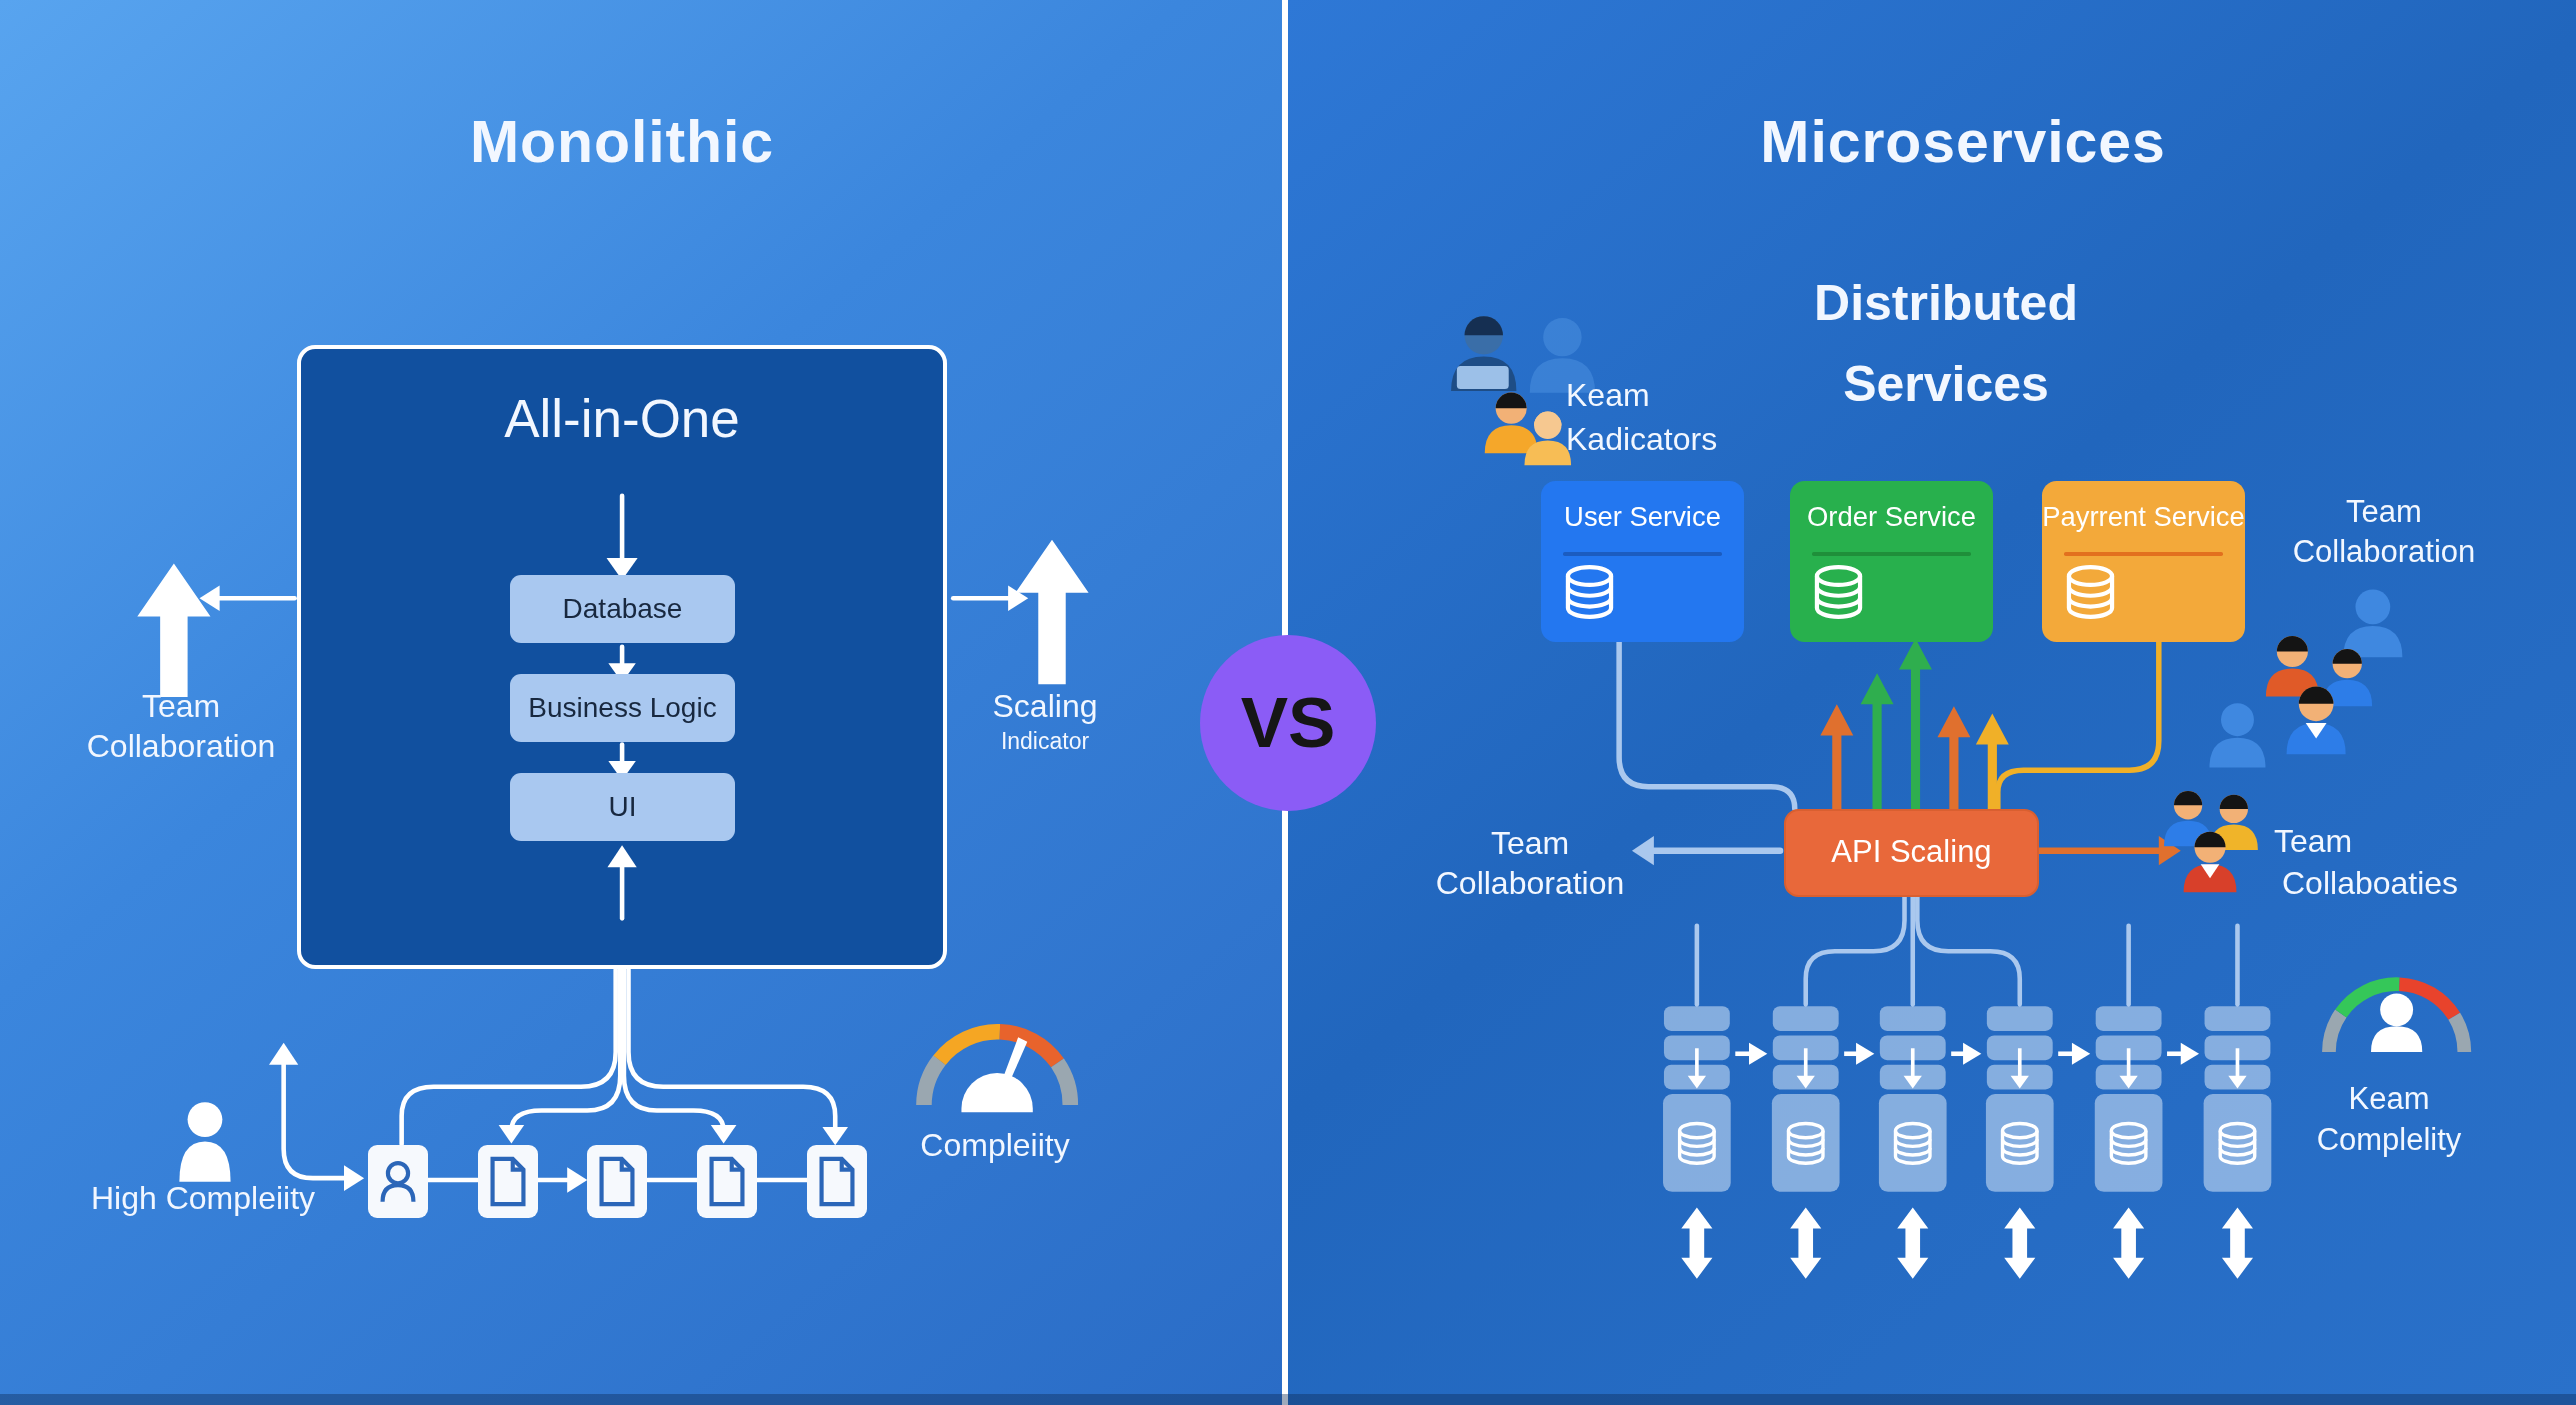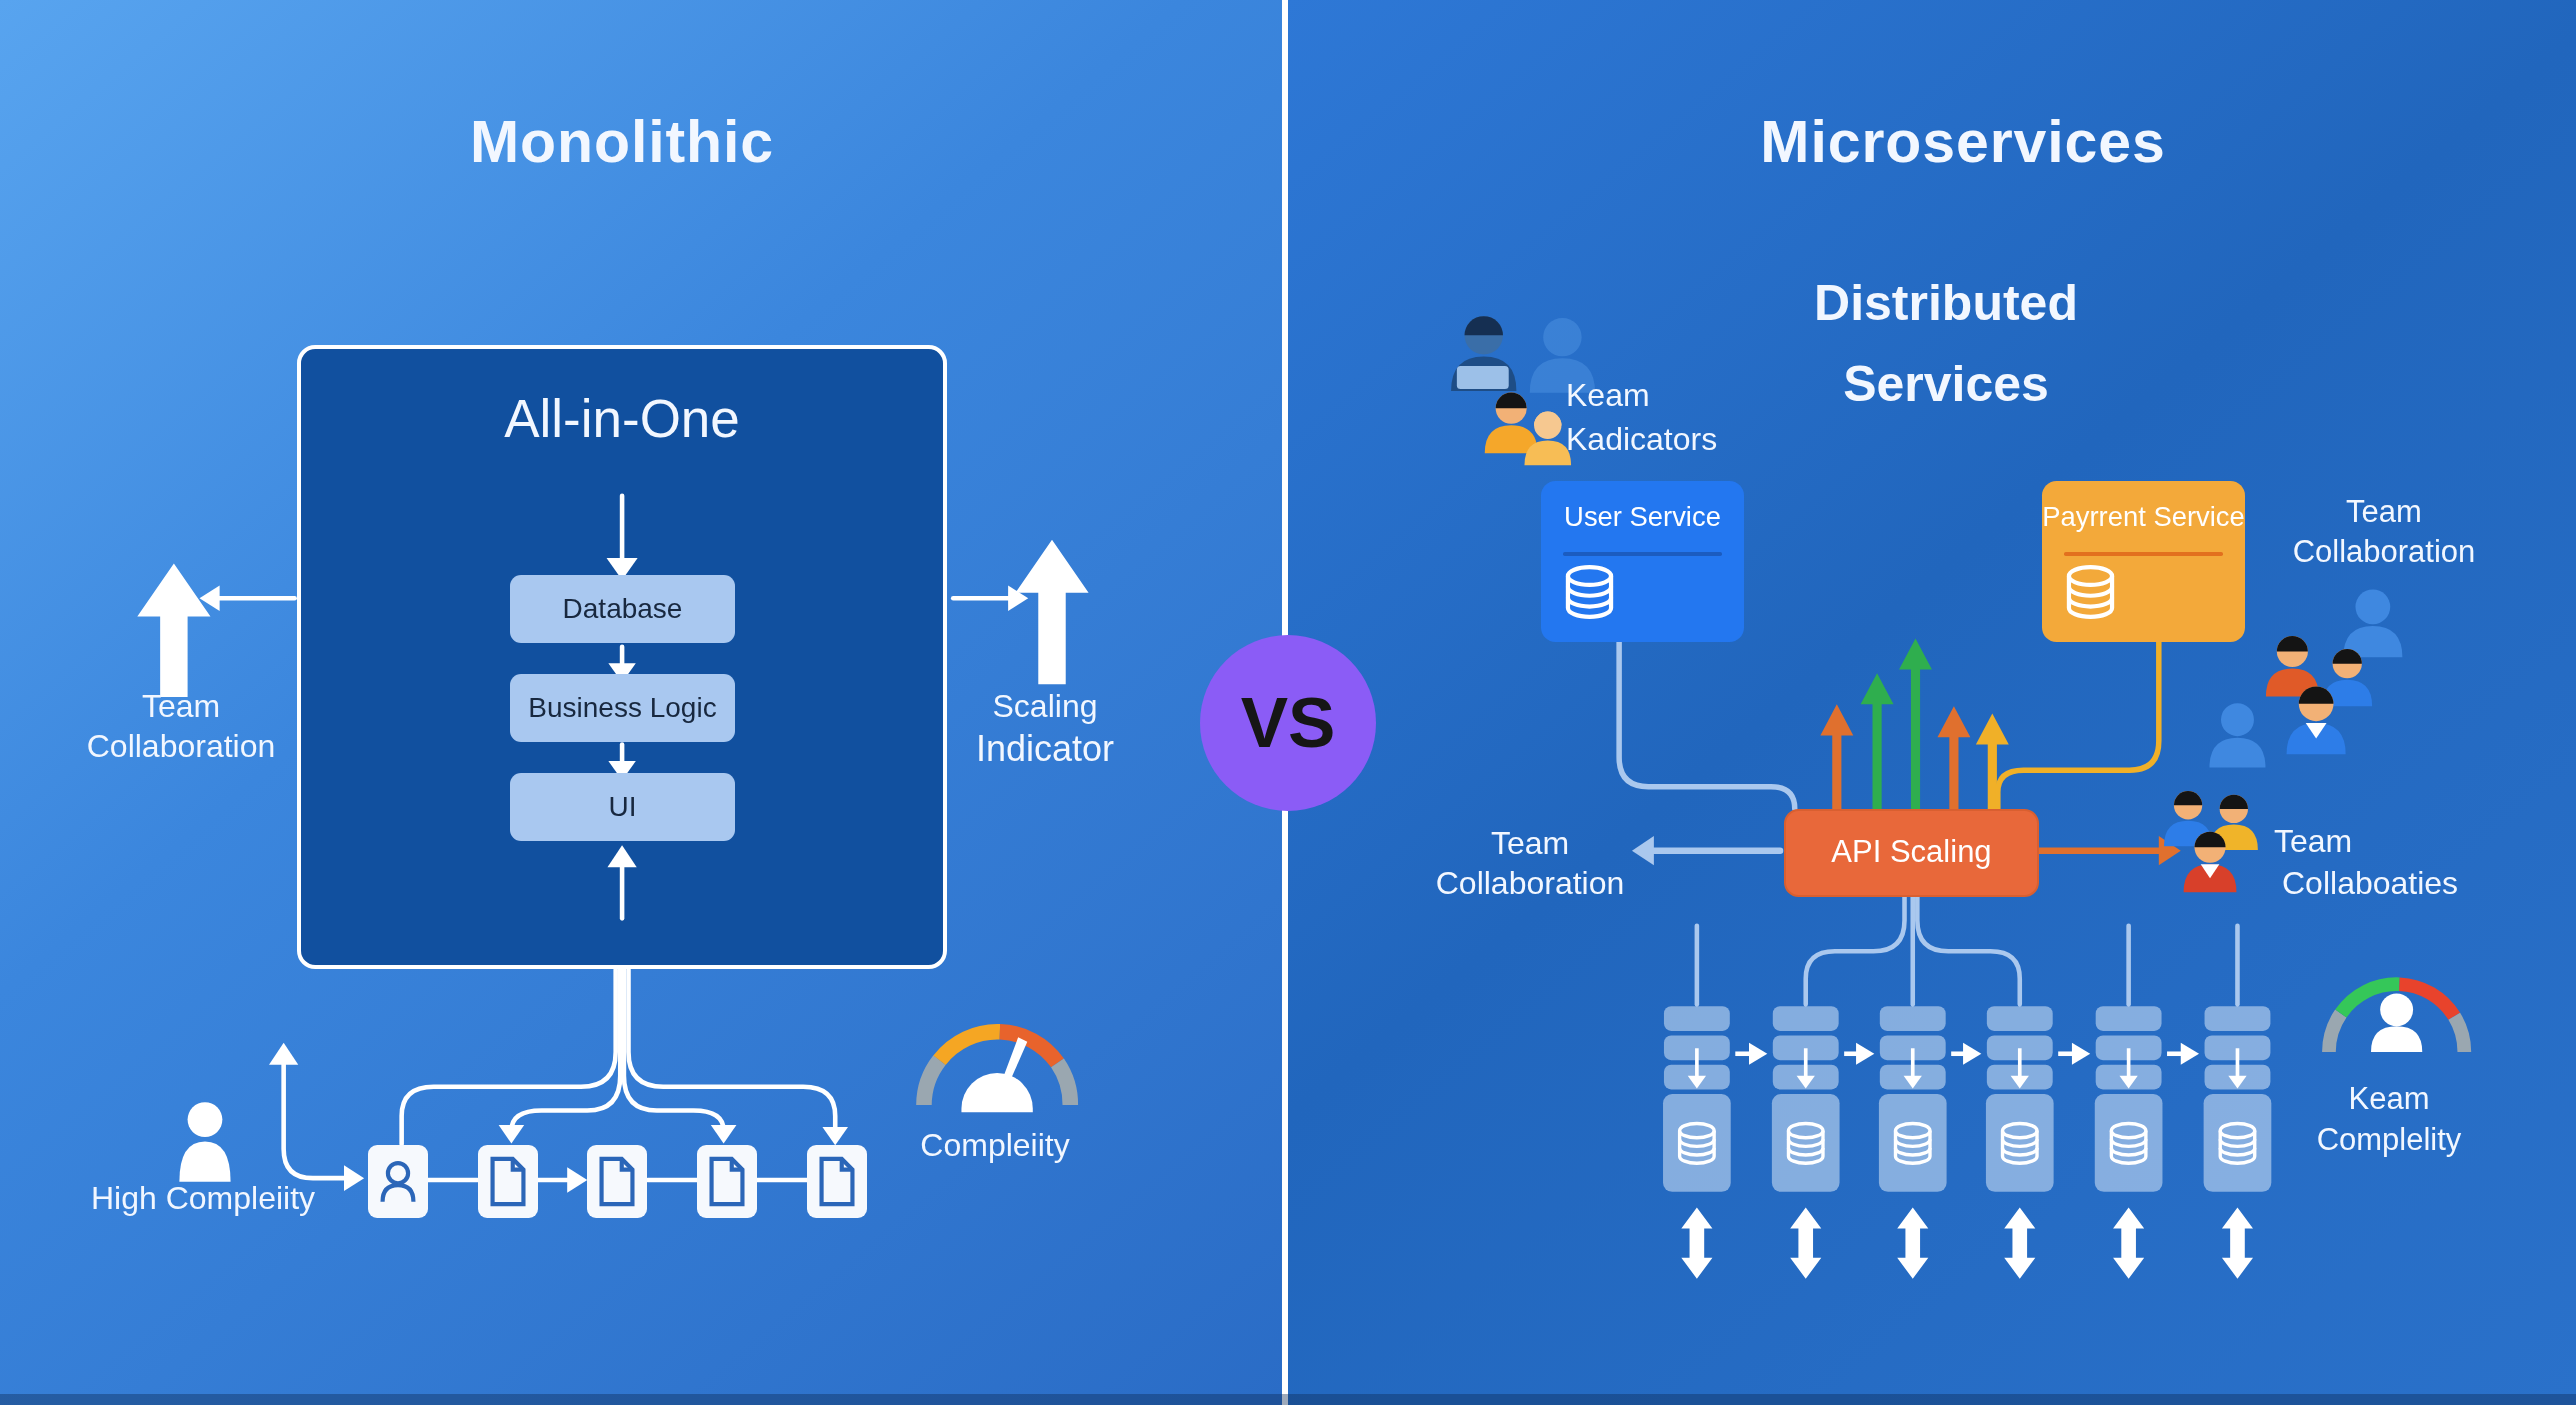--- a/index.html
+++ b/index.html
@@ -285,21 +285,21 @@
   <div class="txt big-title" style="left:622px;top:108px;">Monolithic</div>
   <div class="mono-box"></div>
   <div class="txt" style="left:622px;top:388px;font-size:53px;font-weight:normal;">All-in-One</div>
   <div class="layer-box" style="top:575px;">Database</div>
   <div class="layer-box" style="top:674px;">Business Logic</div>
   <div class="layer-box" style="top:773px;">UI</div>
 
   <div class="txt" style="left:181px;top:688px;font-size:32px;">Team</div>
   <div class="txt" style="left:181px;top:728px;font-size:32px;">Collaboration</div>
   <div class="txt" style="left:1045px;top:688px;font-size:32px;">Scaling</div>
-  <div class="txt" style="left:1045px;top:728px;font-size:36px;">Indicator</div>
+  <div class="txt" style="left:1045px;top:728px;font-size:23px;">Indicator</div>
   <div class="txt" style="left:203px;top:1180px;font-size:32px;">High Compleiity</div>
   <div class="txt" style="left:995px;top:1127px;font-size:32px;">Compleiity</div>
 
   <div class="doc-box" style="left:368px;">
     <svg viewBox="-20 -24 40 48" width="48" height="57" style="color:var(--doc-icon)">
         <use href="#pout"></use>
       </svg>
   </div>
   <div class="doc-box" style="left:478px;">
     <svg viewBox="-20 -24 40 48" width="48" height="57" style="color:var(--doc-icon)">
@@ -327,20 +327,27 @@
 
   <div class="txt big-title" style="left:1963px;top:108px;">Microservices</div>
   <div class="txt" style="left:1946px;top:274px;font-size:50px;font-weight:bold;">Distributed</div>
   <div class="txt" style="left:1946px;top:355px;font-size:50px;font-weight:bold;">Services</div>
   <div class="txt-left" style="left:1566px;top:377px;font-size:32px;">Keam</div>
   <div class="txt-left" style="left:1566px;top:421px;font-size:32px;">Kadicators</div>
 
   <div class="service" style="left:1541px;background:var(--user-service);">
     <div class="s-title">User Service</div>
     <div class="s-div" style="background:var(--user-divider);"></div>
+    <svg viewBox="-30 -32 60 64" width="57" height="60" style="color:#fff">
+        <use href="#db"></use>
+      </svg>
+  </div>
+  <div class="service" style="left:1790px;background:var(--order-service);">
+    <div class="s-title">Order Service</div>
+    <div class="s-div" style="background:var(--order-divider);"></div>
     <svg viewBox="-30 -32 60 64" width="57" height="60" style="color:#fff">
         <use href="#db"></use>
       </svg>
   </div>
   <div class="service" style="left:2042px;background:var(--payment-service);">
     <div class="s-title">Payrrent Service</div>
     <div class="s-div" style="background:var(--payment-divider);"></div>
     <svg viewBox="-30 -32 60 64" width="57" height="60" style="color:#fff">
         <use href="#db"></use>
       </svg>

